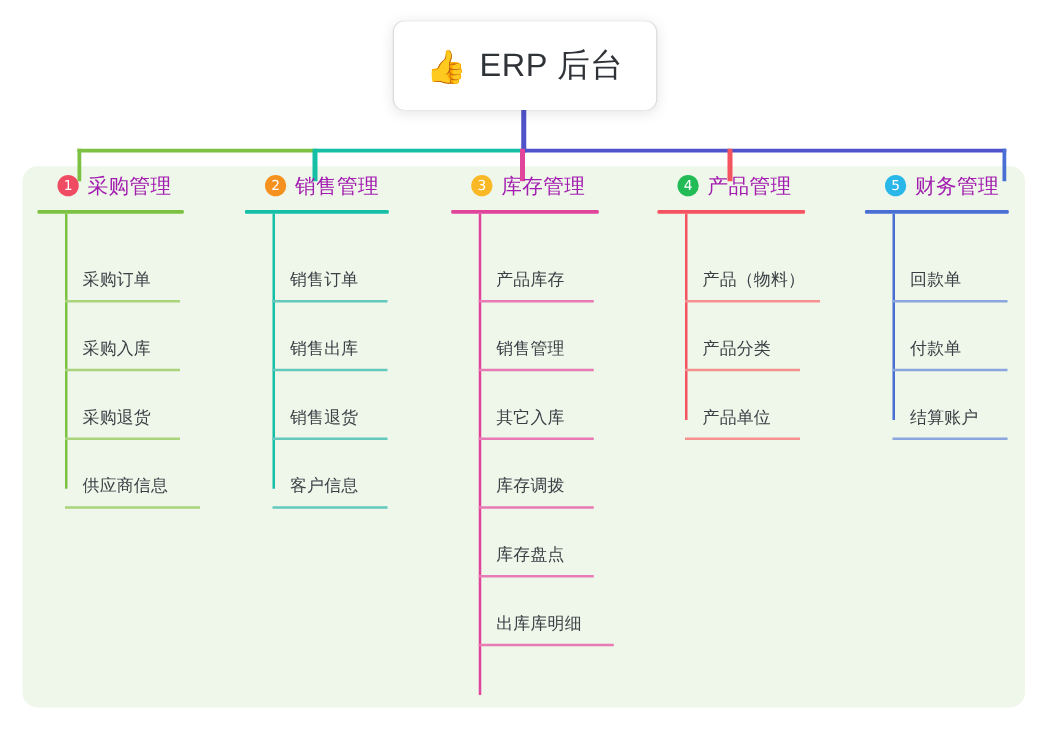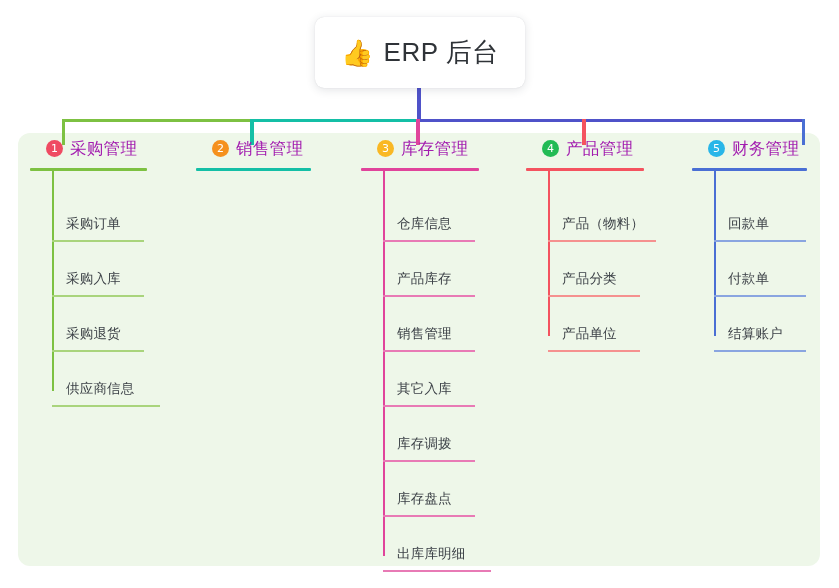--- a/index.html
+++ b/index.html
@@ -193,34 +193,49 @@
             <div class="leaf-rule" style="background: rgb(169, 212, 124); width: 108px;"></div>
           </div>
         </div>
       </div>
       <div class="col" style="left: 196px; width: 150px;">
         <div class="col-head">
           <span class="badge" style="background: rgb(245, 145, 30);">2</span>
           <span class="col-title">销售管理</span>
         </div>
         <div class="head-rule" style="background: rgb(20, 191, 166); width: 115px; margin-left: 0px;"></div>
+        <div class="col-body">
+          <div class="spine" style="background: rgb(20, 191, 166); height: 220px;"></div>
+          <div class="leaf">
+            <span class="leaf-label">销售订单</span>
+            <div class="leaf-rule" style="background: rgb(99, 201, 190); width: 92px;"></div>
+          </div>
+          <div class="leaf">
+            <span class="leaf-label">销售出库</span>
+            <div class="leaf-rule" style="background: rgb(99, 201, 190); width: 92px;"></div>
+          </div>
+          <div class="leaf">
+            <span class="leaf-label">销售退货</span>
+            <div class="leaf-rule" style="background: rgb(99, 201, 190); width: 92px;"></div>
+          </div>
+          <div class="leaf">
+            <span class="leaf-label">客户信息</span>
+            <div class="leaf-rule" style="background: rgb(99, 201, 190); width: 92px;"></div>
+          </div>
+        </div>
       </div>
       <div class="col" style="left: 361px; width: 150px;">
         <div class="col-head">
           <span class="badge" style="background: rgb(249, 184, 36);">3</span>
           <span class="col-title">库存管理</span>
         </div>
         <div class="head-rule" style="background: rgb(224, 68, 155); width: 118px; margin-left: 0px;"></div>
         <div class="col-body">
           <div class="spine" style="background: rgb(224, 68, 155); height: 385px;"></div>
           <div class="leaf">
-            <span class="leaf-label">仓库信息</span>
-            <div class="leaf-rule" style="background: rgb(232, 122, 181); width: 92px;"></div>
-          </div>
-          <div class="leaf">
             <span class="leaf-label">产品库存</span>
             <div class="leaf-rule" style="background: rgb(232, 122, 181); width: 92px;"></div>
           </div>
           <div class="leaf">
             <span class="leaf-label">销售管理</span>
             <div class="leaf-rule" style="background: rgb(232, 122, 181); width: 92px;"></div>
           </div>
           <div class="leaf">
             <span class="leaf-label">其它入库</span>
             <div class="leaf-rule" style="background: rgb(232, 122, 181); width: 92px;"></div>

